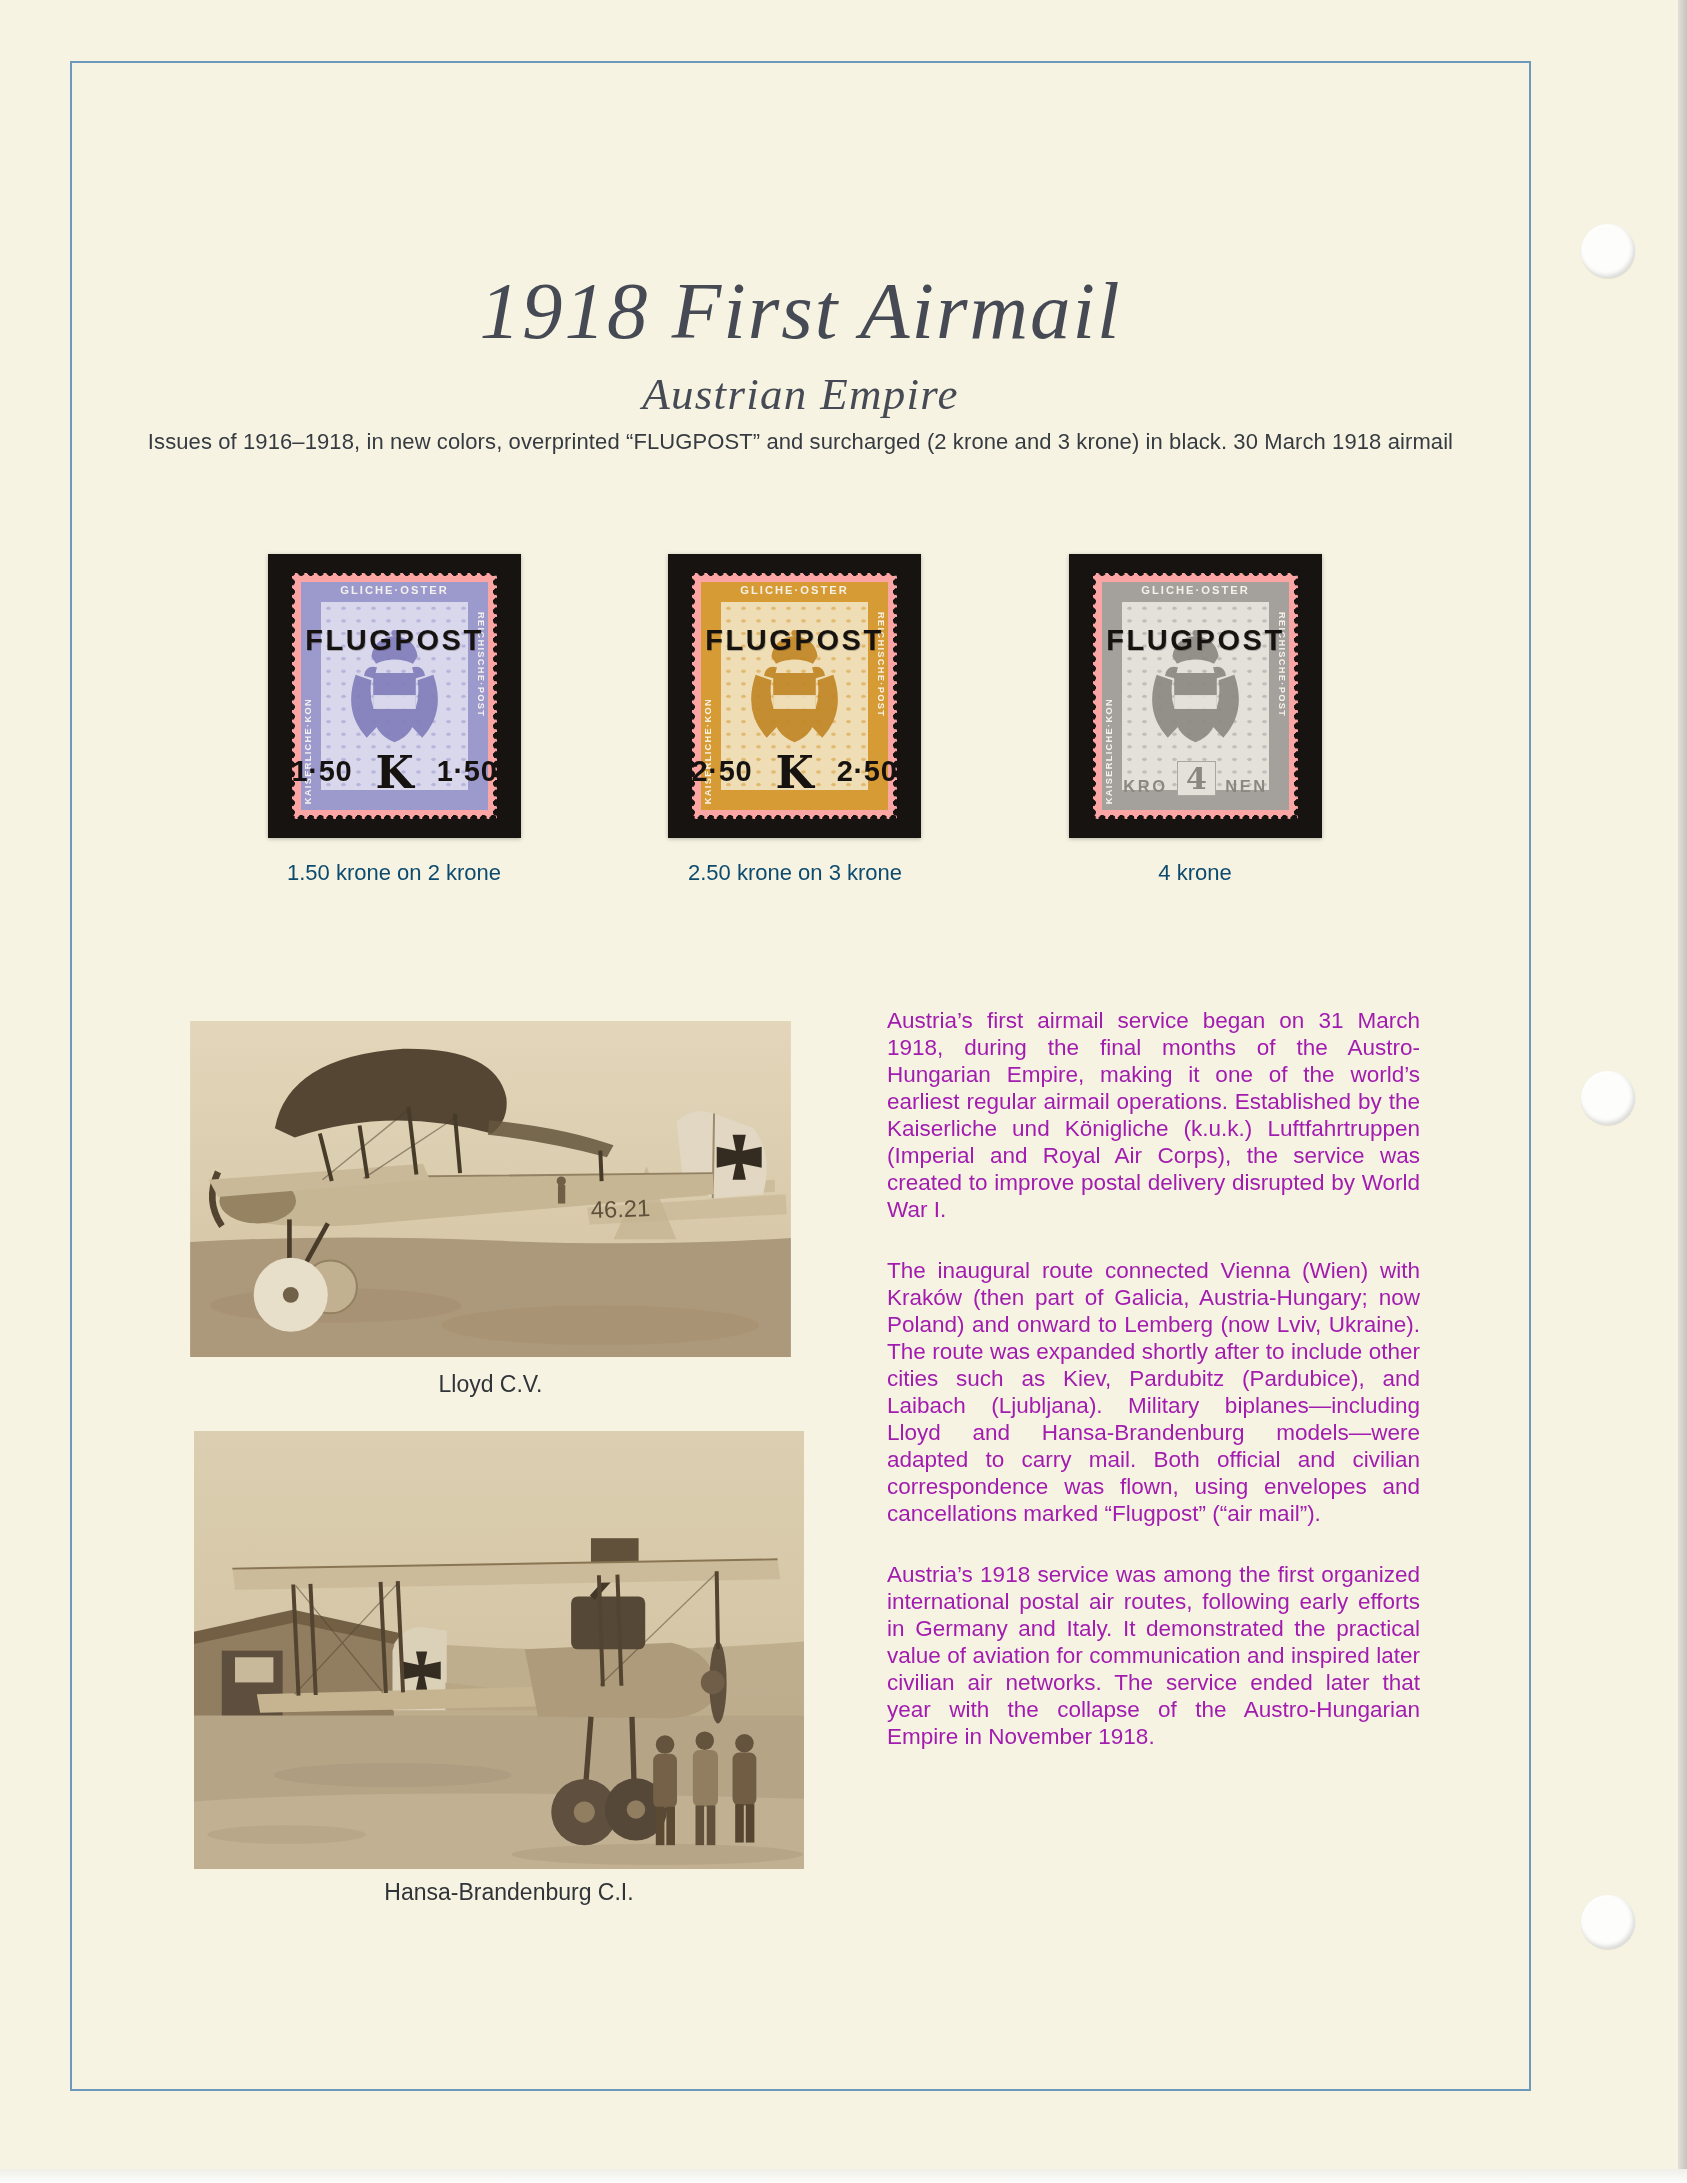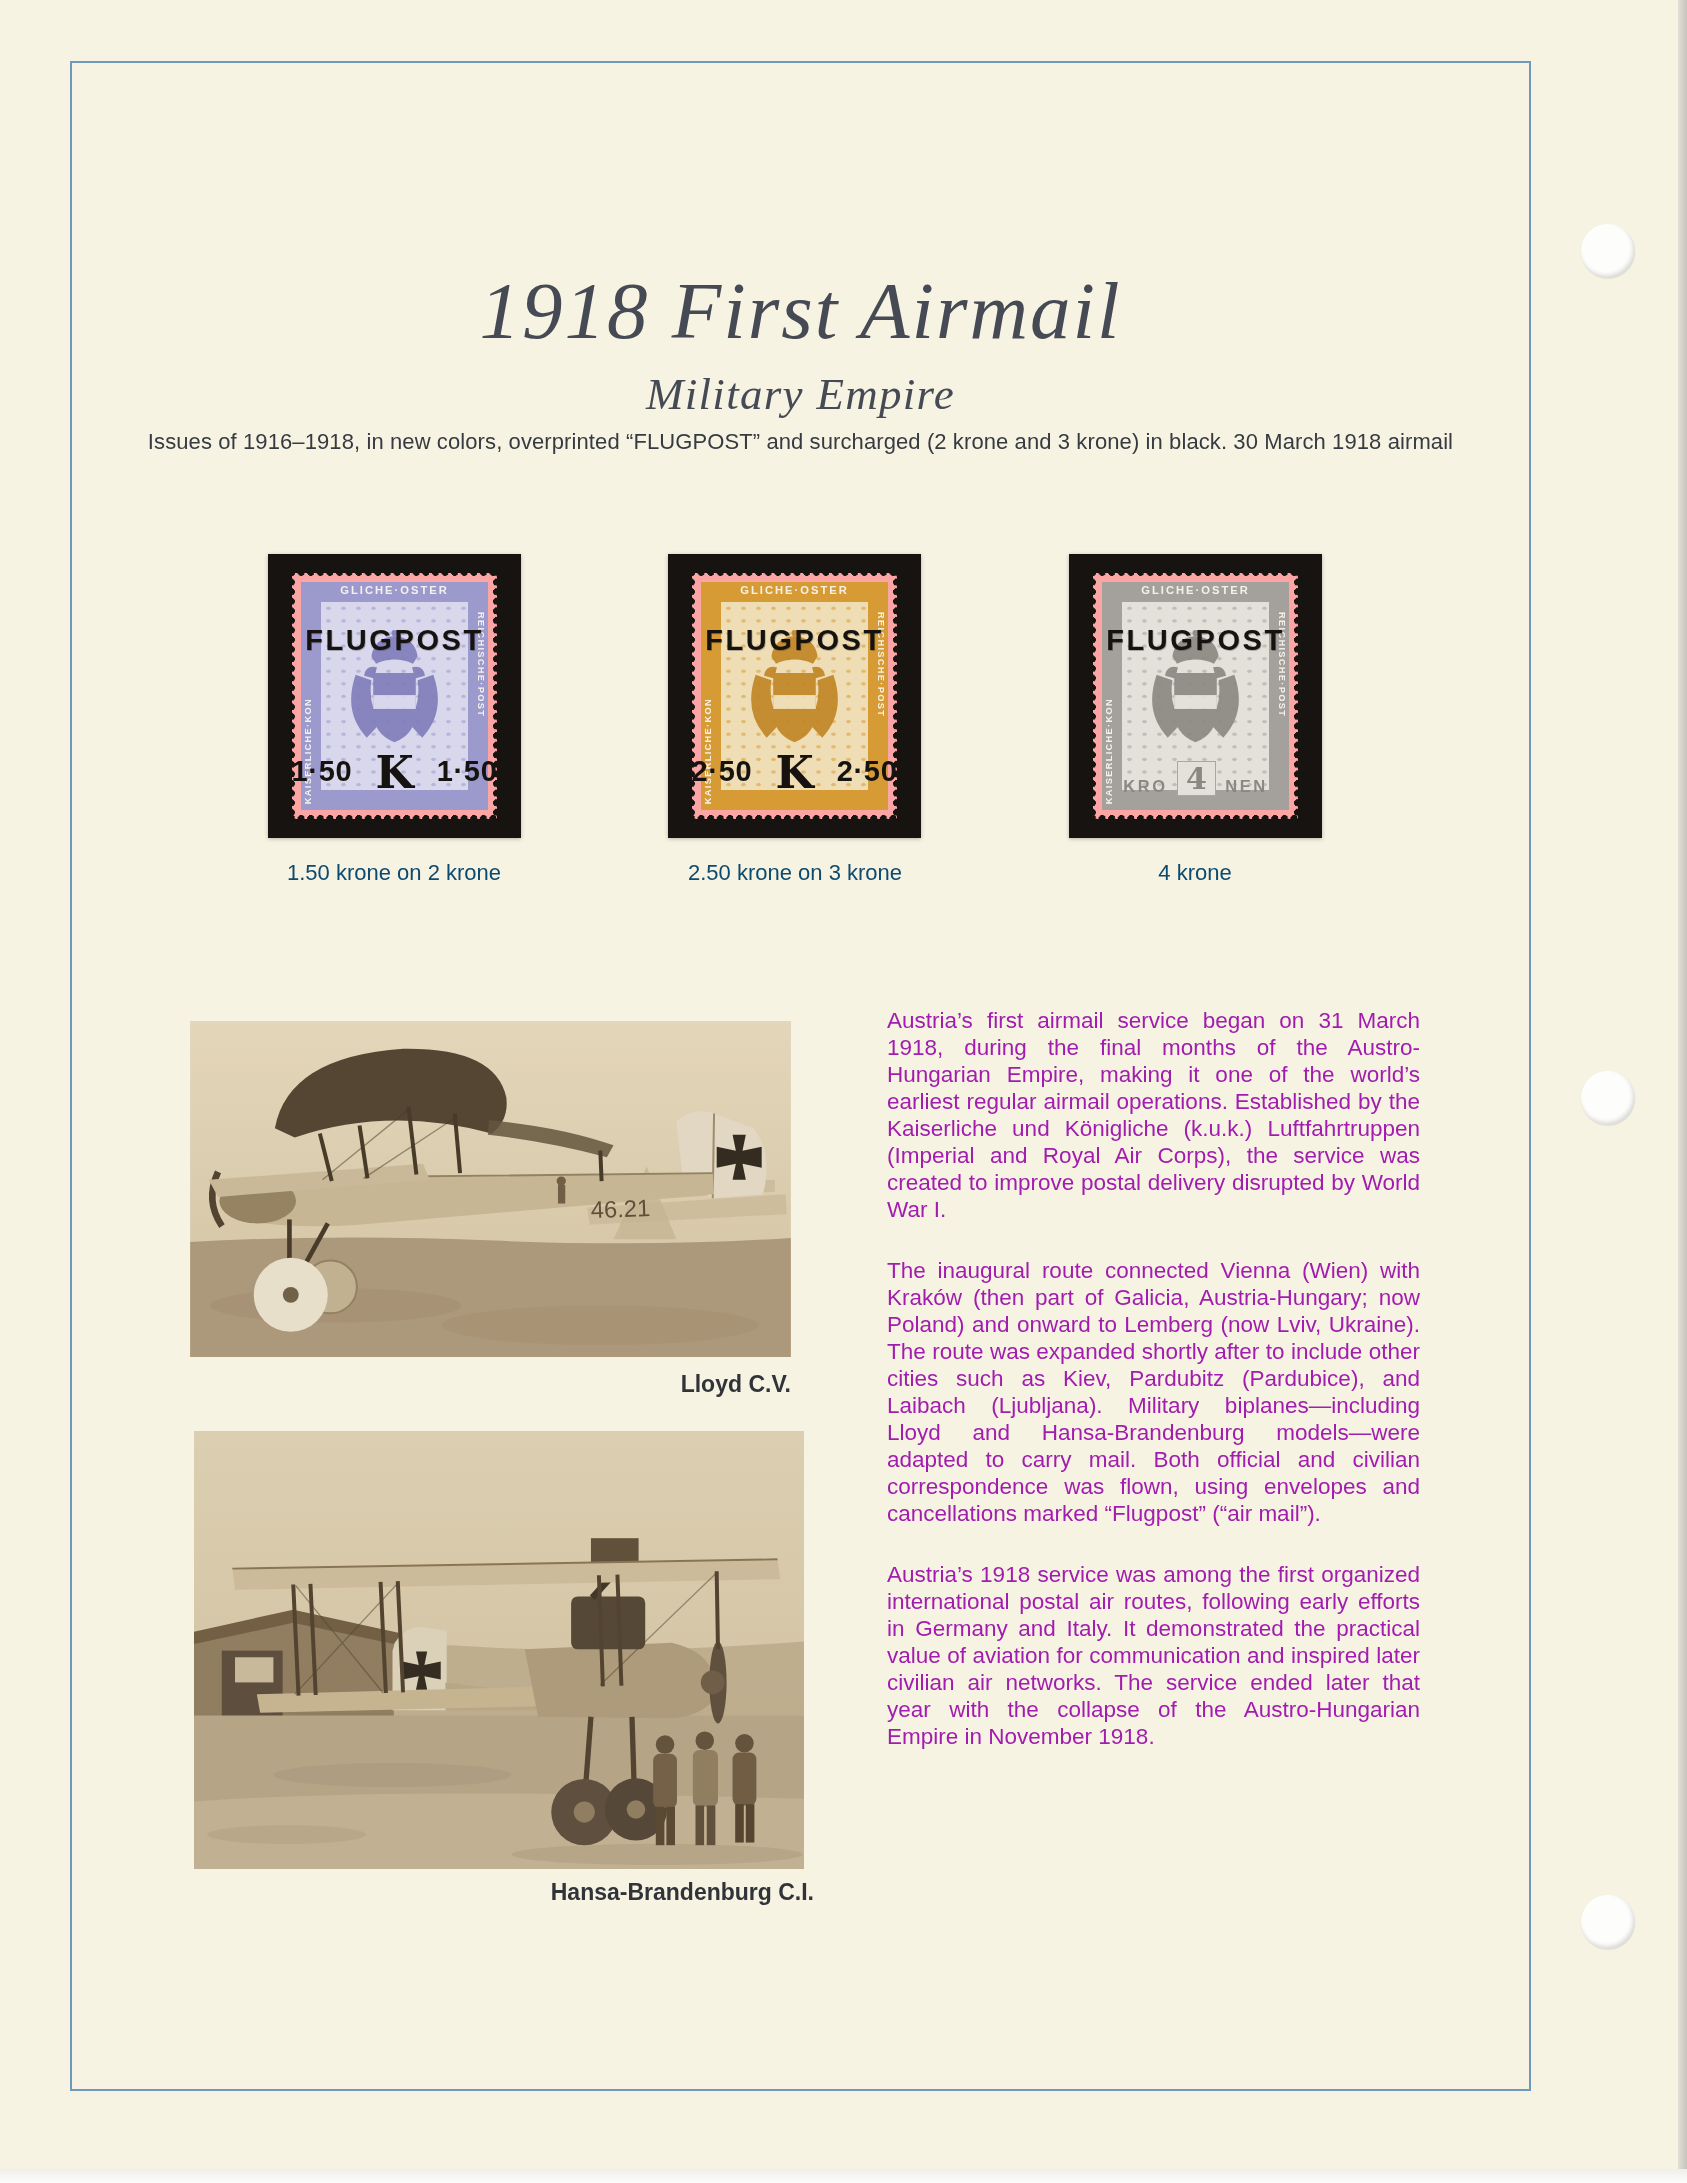--- a/index.html
+++ b/index.html
@@ -81,21 +81,21 @@
 
   .stamp-caption{position:absolute;top:860px;width:332px;text-align:center;
                  font-size:22px;color:#0c4a6e;}
   .sc1{left:228px;} .sc2{left:629px;} .sc3{left:1029px;}
 
   
   .photo{position:absolute;box-shadow:inset 0 0 30px rgba(90,70,40,.16);}
   .photo svg{display:block;}
   .photo1{left:190px;top:1021px;width:601px;height:336px;}
   .photo2{left:194px;top:1431px;width:610px;height:438px;}
-  .photo-caption{position:absolute;text-align:right;font-size:23px;color:#303439;font-weight:bold;}
+  .photo-caption{position:absolute;text-align:center;font-size:23px;color:#303439;}
   .pc1{left:190px;top:1371px;width:601px;}
   .pc2{left:204px;top:1879px;width:610px;}
 
   
   .copy{position:absolute;left:887px;top:1007px;width:533px;}
   .copy p{margin:0 0 34px 0;font-size:22.5px;line-height:27px;text-align:justify;color:#a21caf;}
 </style>
 </head>
 <body>
 
@@ -104,21 +104,21 @@
   <div class="edge-right"></div>
   <div class="edge-bottom"></div>
   <div class="frame"></div>
 
   <div class="hole h1"></div>
   <div class="hole h2"></div>
   <div class="hole h3"></div>
 
   <div class="header">
     <div class="title">1918 First Airmail</div>
-    <div class="subtitle">Military Empire</div>
+    <div class="subtitle">Austrian Empire</div>
     <div class="descr">Issues of 1916–1918, in new colors, overprinted “FLUGPOST” and surcharged (2 krone and 3 krone) in black. 30 March 1918 airmail</div>
   </div>
 
   <div class="mount m1">
     <div class="stamp stamp--violet">
       <span class="perf perf-t"></span>
       <span class="perf perf-b"></span>
       <span class="perf perf-l"></span>
       <span class="perf perf-r"></span>
       <div class="design">

